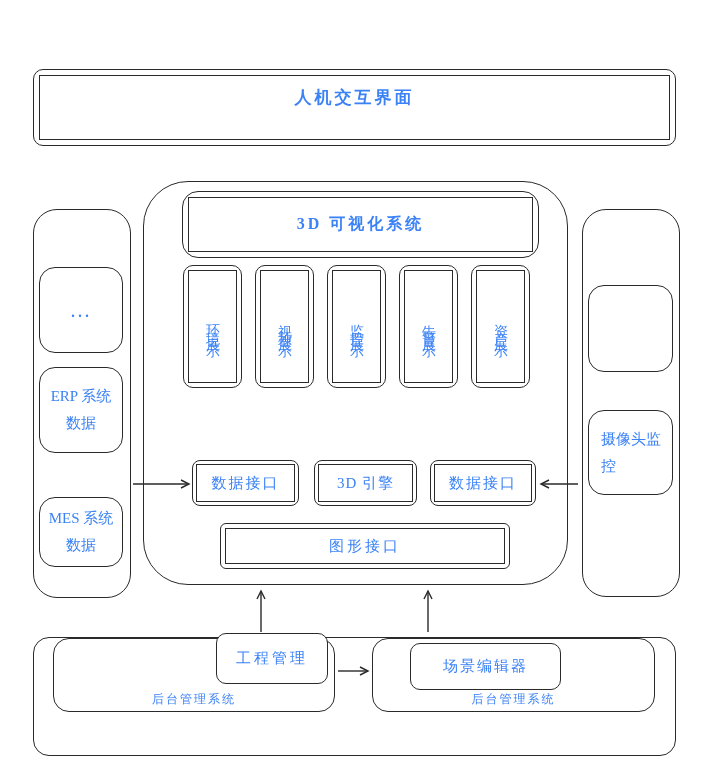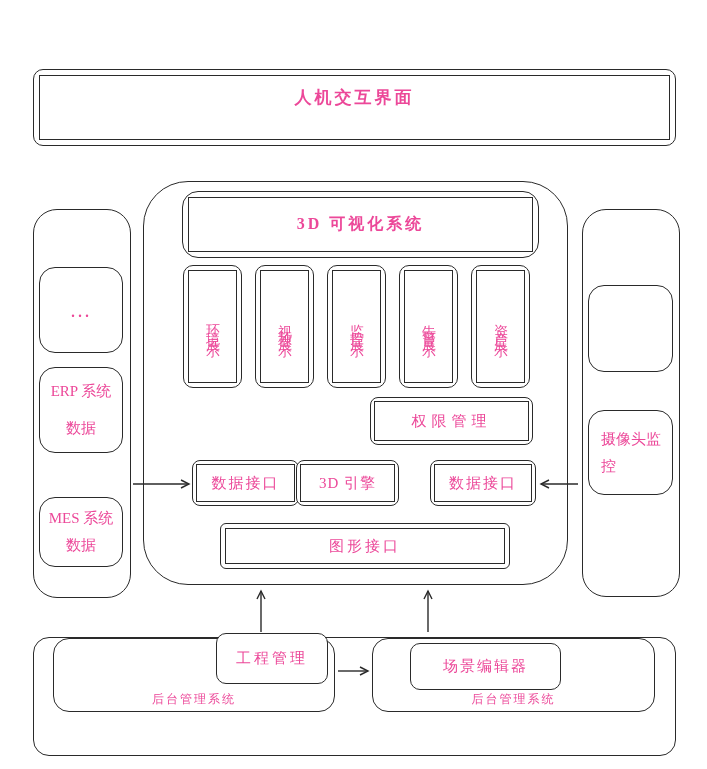--- a/index.html
+++ b/index.html
@@ -1,18 +1,18 @@
 <!DOCTYPE html>
 <html><head>
 <meta charset="utf-8">
 <style>
   html,body { margin:0; padding:0; background:#ffffff; }
   .canvas {
     position:relative; width:707px; height:769px; background:#ffffff;
-    font-family:"Liberation Serif","DejaVu Serif",serif; color:#ec4899;
+    font-family:"Liberation Serif","DejaVu Serif",serif; color:#3b82f6;
     overflow:hidden;
   }
   .abs { position:absolute; box-sizing:border-box; }
   
   .sb {
     border:1.5px solid #2a2a2a; background:#ffffff;
     display:flex; align-items:center; justify-content:center;
     text-align:center;
   }
   
@@ -45,21 +45,21 @@
   <div class="abs dbl" style="left:33px; top:69px; width:643px; height:77px; border-radius:10px;">
     <div class="dbl-in in5" style="align-items:flex-start; padding-top:10px;">
       <span class="bold" style="font-size:17px; letter-spacing:3px;">人机交互界面</span>
     </div>
   </div>
 
   <div class="abs panel" style="left:33px; top:209px; width:98px; height:389px; border-radius:24px;"></div>
   <div class="abs sb" style="left:39px; top:267px; width:84px; height:86px; border-radius:16px; font-size:20px; letter-spacing:2px;">
     <span>...</span>
   </div>
-  <div class="abs sb" style="left:39px; top:367px; width:84px; height:86px; border-radius:16px; font-size:15px; line-height:37px; padding:0 8px;">
+  <div class="abs sb" style="left:39px; top:367px; width:84px; height:86px; border-radius:16px; font-size:15px; line-height:27px; padding:0 8px;">
     <span>ERP 系统数据</span>
   </div>
   <div class="abs sb" style="left:39px; top:497px; width:84px; height:70px; border-radius:16px; font-size:15px; line-height:27px; padding:0 8px;">
     <span>MES 系统数据</span>
   </div>
 
   <div class="abs panel" style="left:582px; top:209px; width:98px; height:388px; border-radius:24px;"></div>
   <div class="abs sb" style="left:588px; top:285px; width:85px; height:87px; border-radius:16px;"></div>
   <div class="abs sb" style="left:588px; top:410px; width:85px; height:85px; border-radius:16px; font-size:15px; line-height:27px; justify-content:flex-start; text-align:left; padding-left:12px;">
     <span>摄像头监控</span>
@@ -92,32 +92,27 @@
     <div class="dbl-in in4">
         <span class="vtext">告警展示</span>
       </div>
   </div>
   <div class="abs dbl" style="left:471px; top:265px; width:59px; height:123px; border-radius:10px;">
     <div class="dbl-in in4">
         <span class="vtext">资产展示</span>
       </div>
   </div>
 
-  <div class="abs dbl" style="left:370px; top:397px; width:163px; height:48px; border-radius:8px;">
-    <div class="dbl-in in3" style="font-size:15px; letter-spacing:5px;">
-      <span>权限管理</span>
-    </div>
-  </div>
 
   <div class="abs dbl" style="left:192px; top:460px; width:107px; height:46px; border-radius:8px;">
     <div class="dbl-in in3" style="font-size:15px; letter-spacing:2px;">
       <span>数据接口</span>
     </div>
   </div>
-  <div class="abs dbl" style="left:296px; top:460px; width:103px; height:46px; border-radius:8px;">
+  <div class="abs dbl" style="left:314px; top:460px; width:103px; height:46px; border-radius:8px;">
     <div class="dbl-in in3" style="font-size:15px; letter-spacing:1px;">
       <span>3D 引擎</span>
     </div>
   </div>
   <div class="abs dbl" style="left:430px; top:460px; width:106px; height:46px; border-radius:8px;">
     <div class="dbl-in in3" style="font-size:15px; letter-spacing:2px;">
       <span>数据接口</span>
     </div>
   </div>
 

